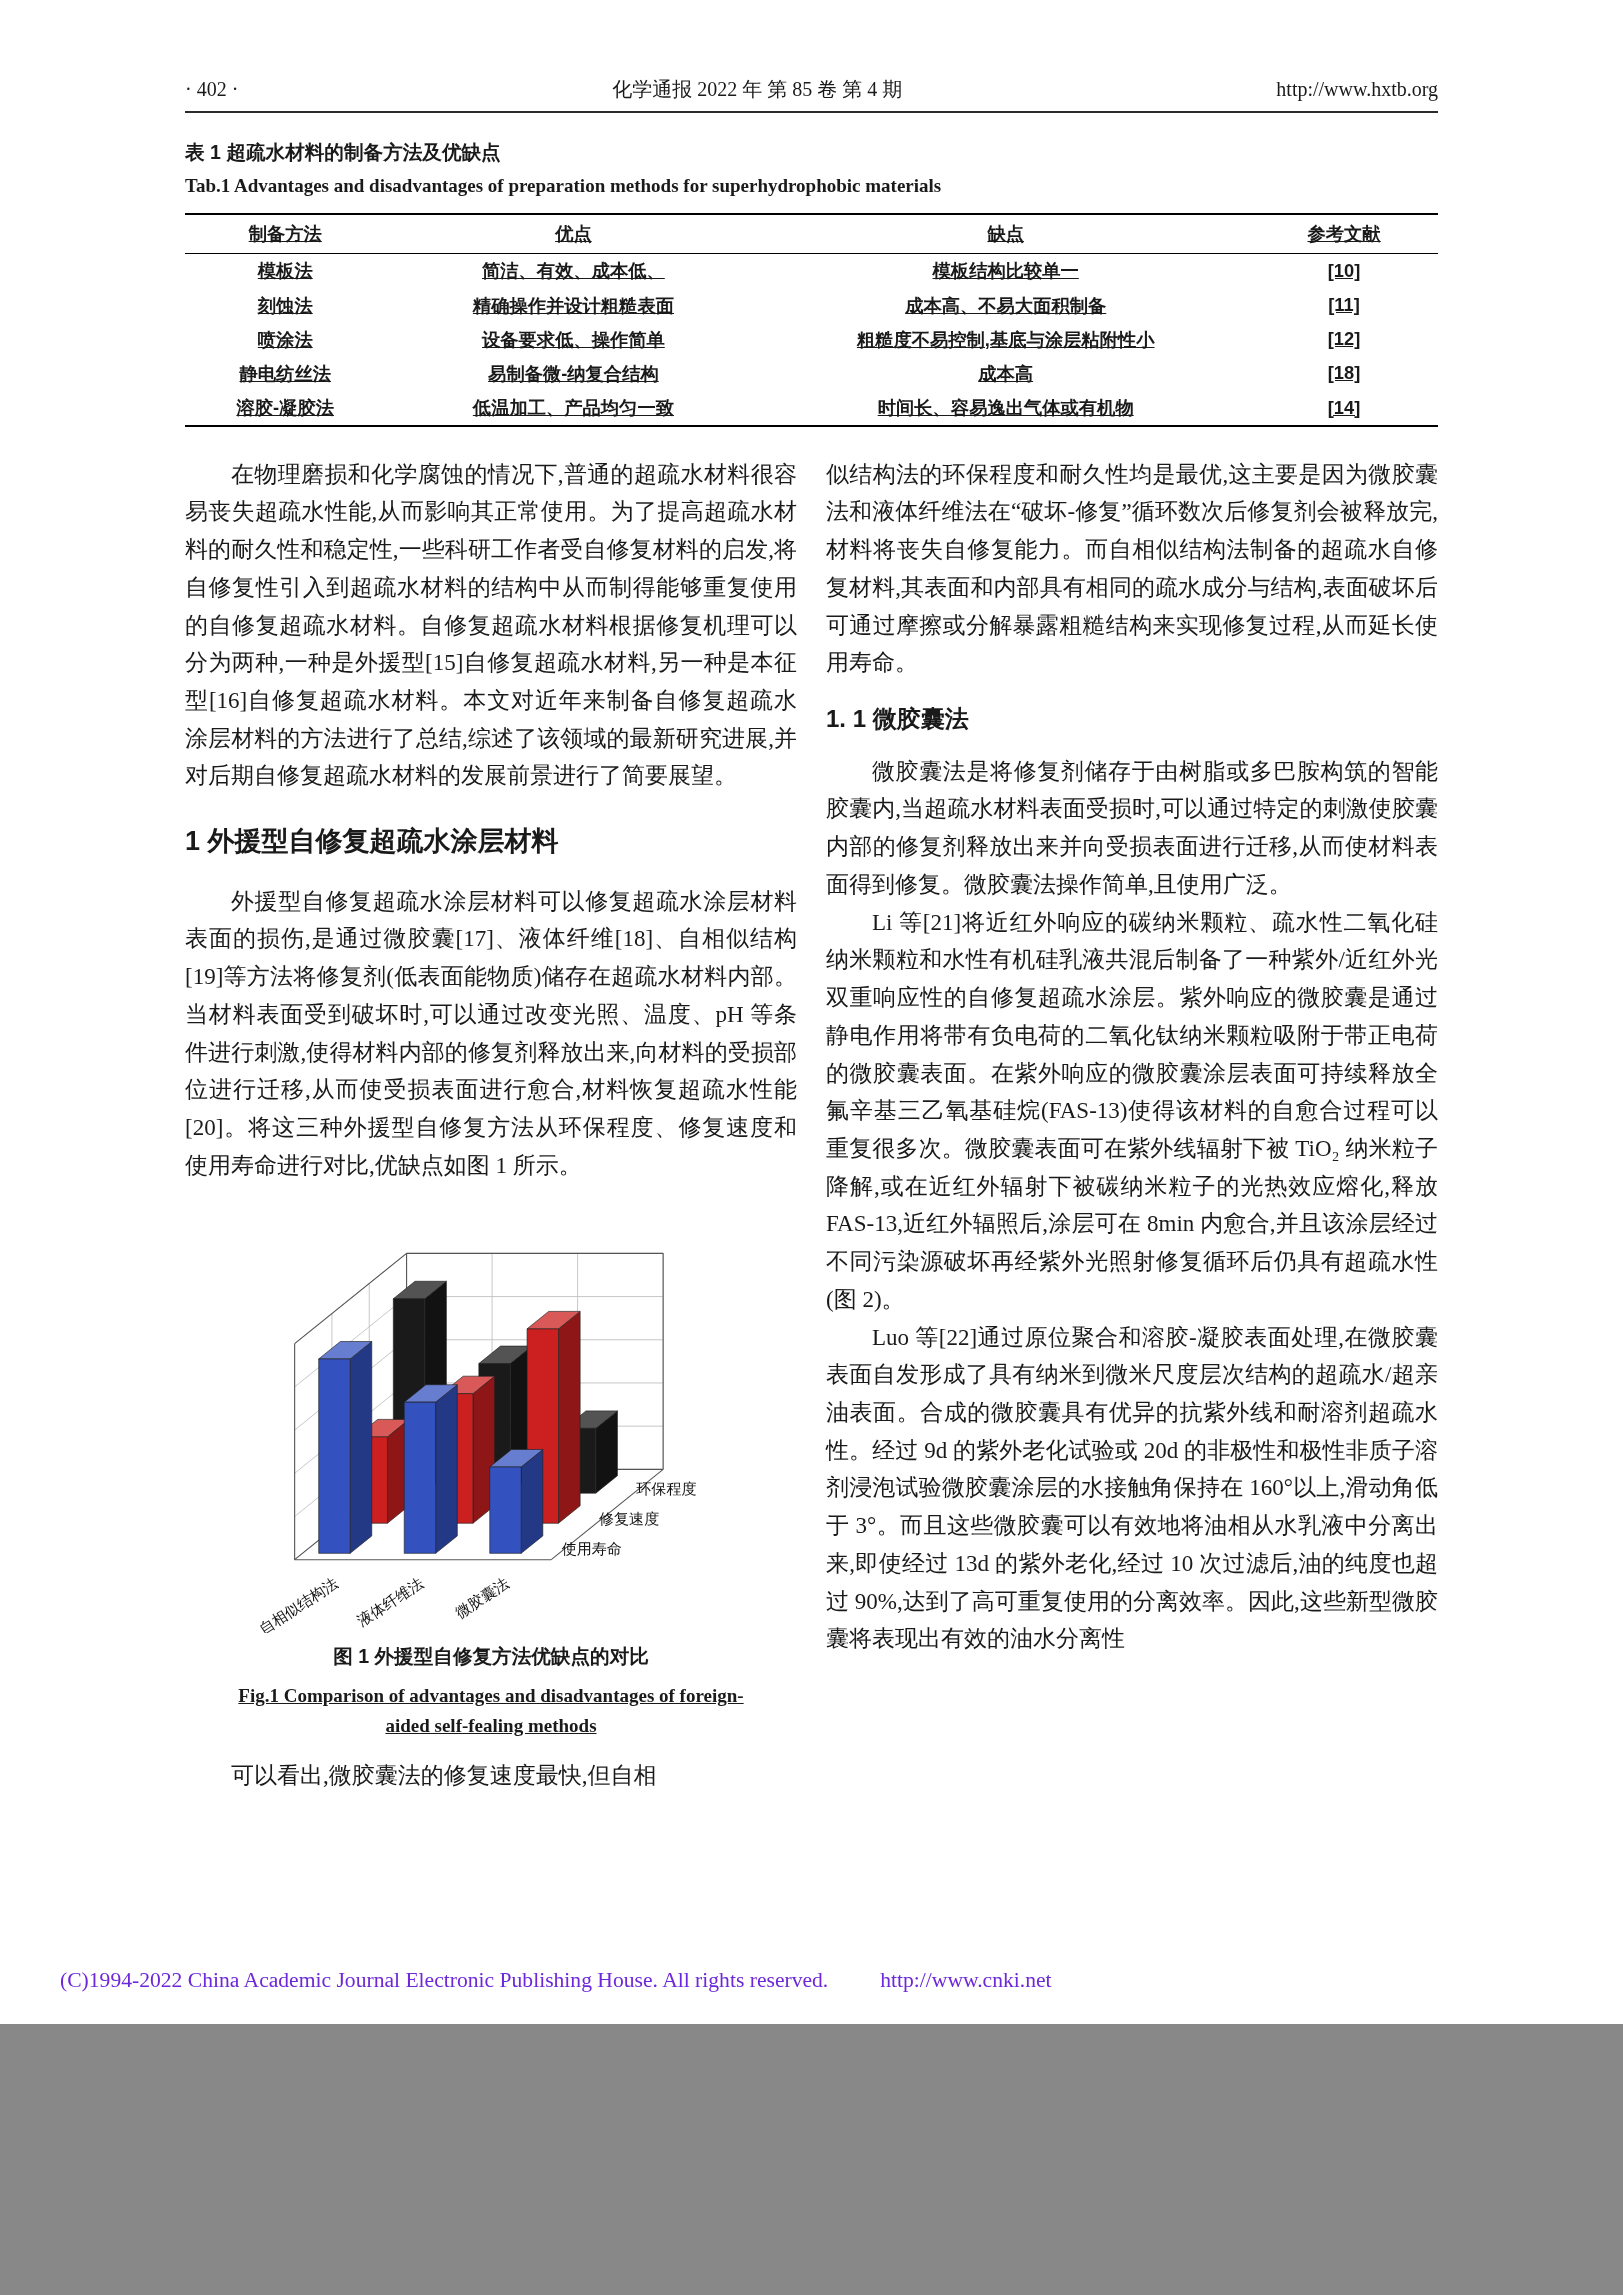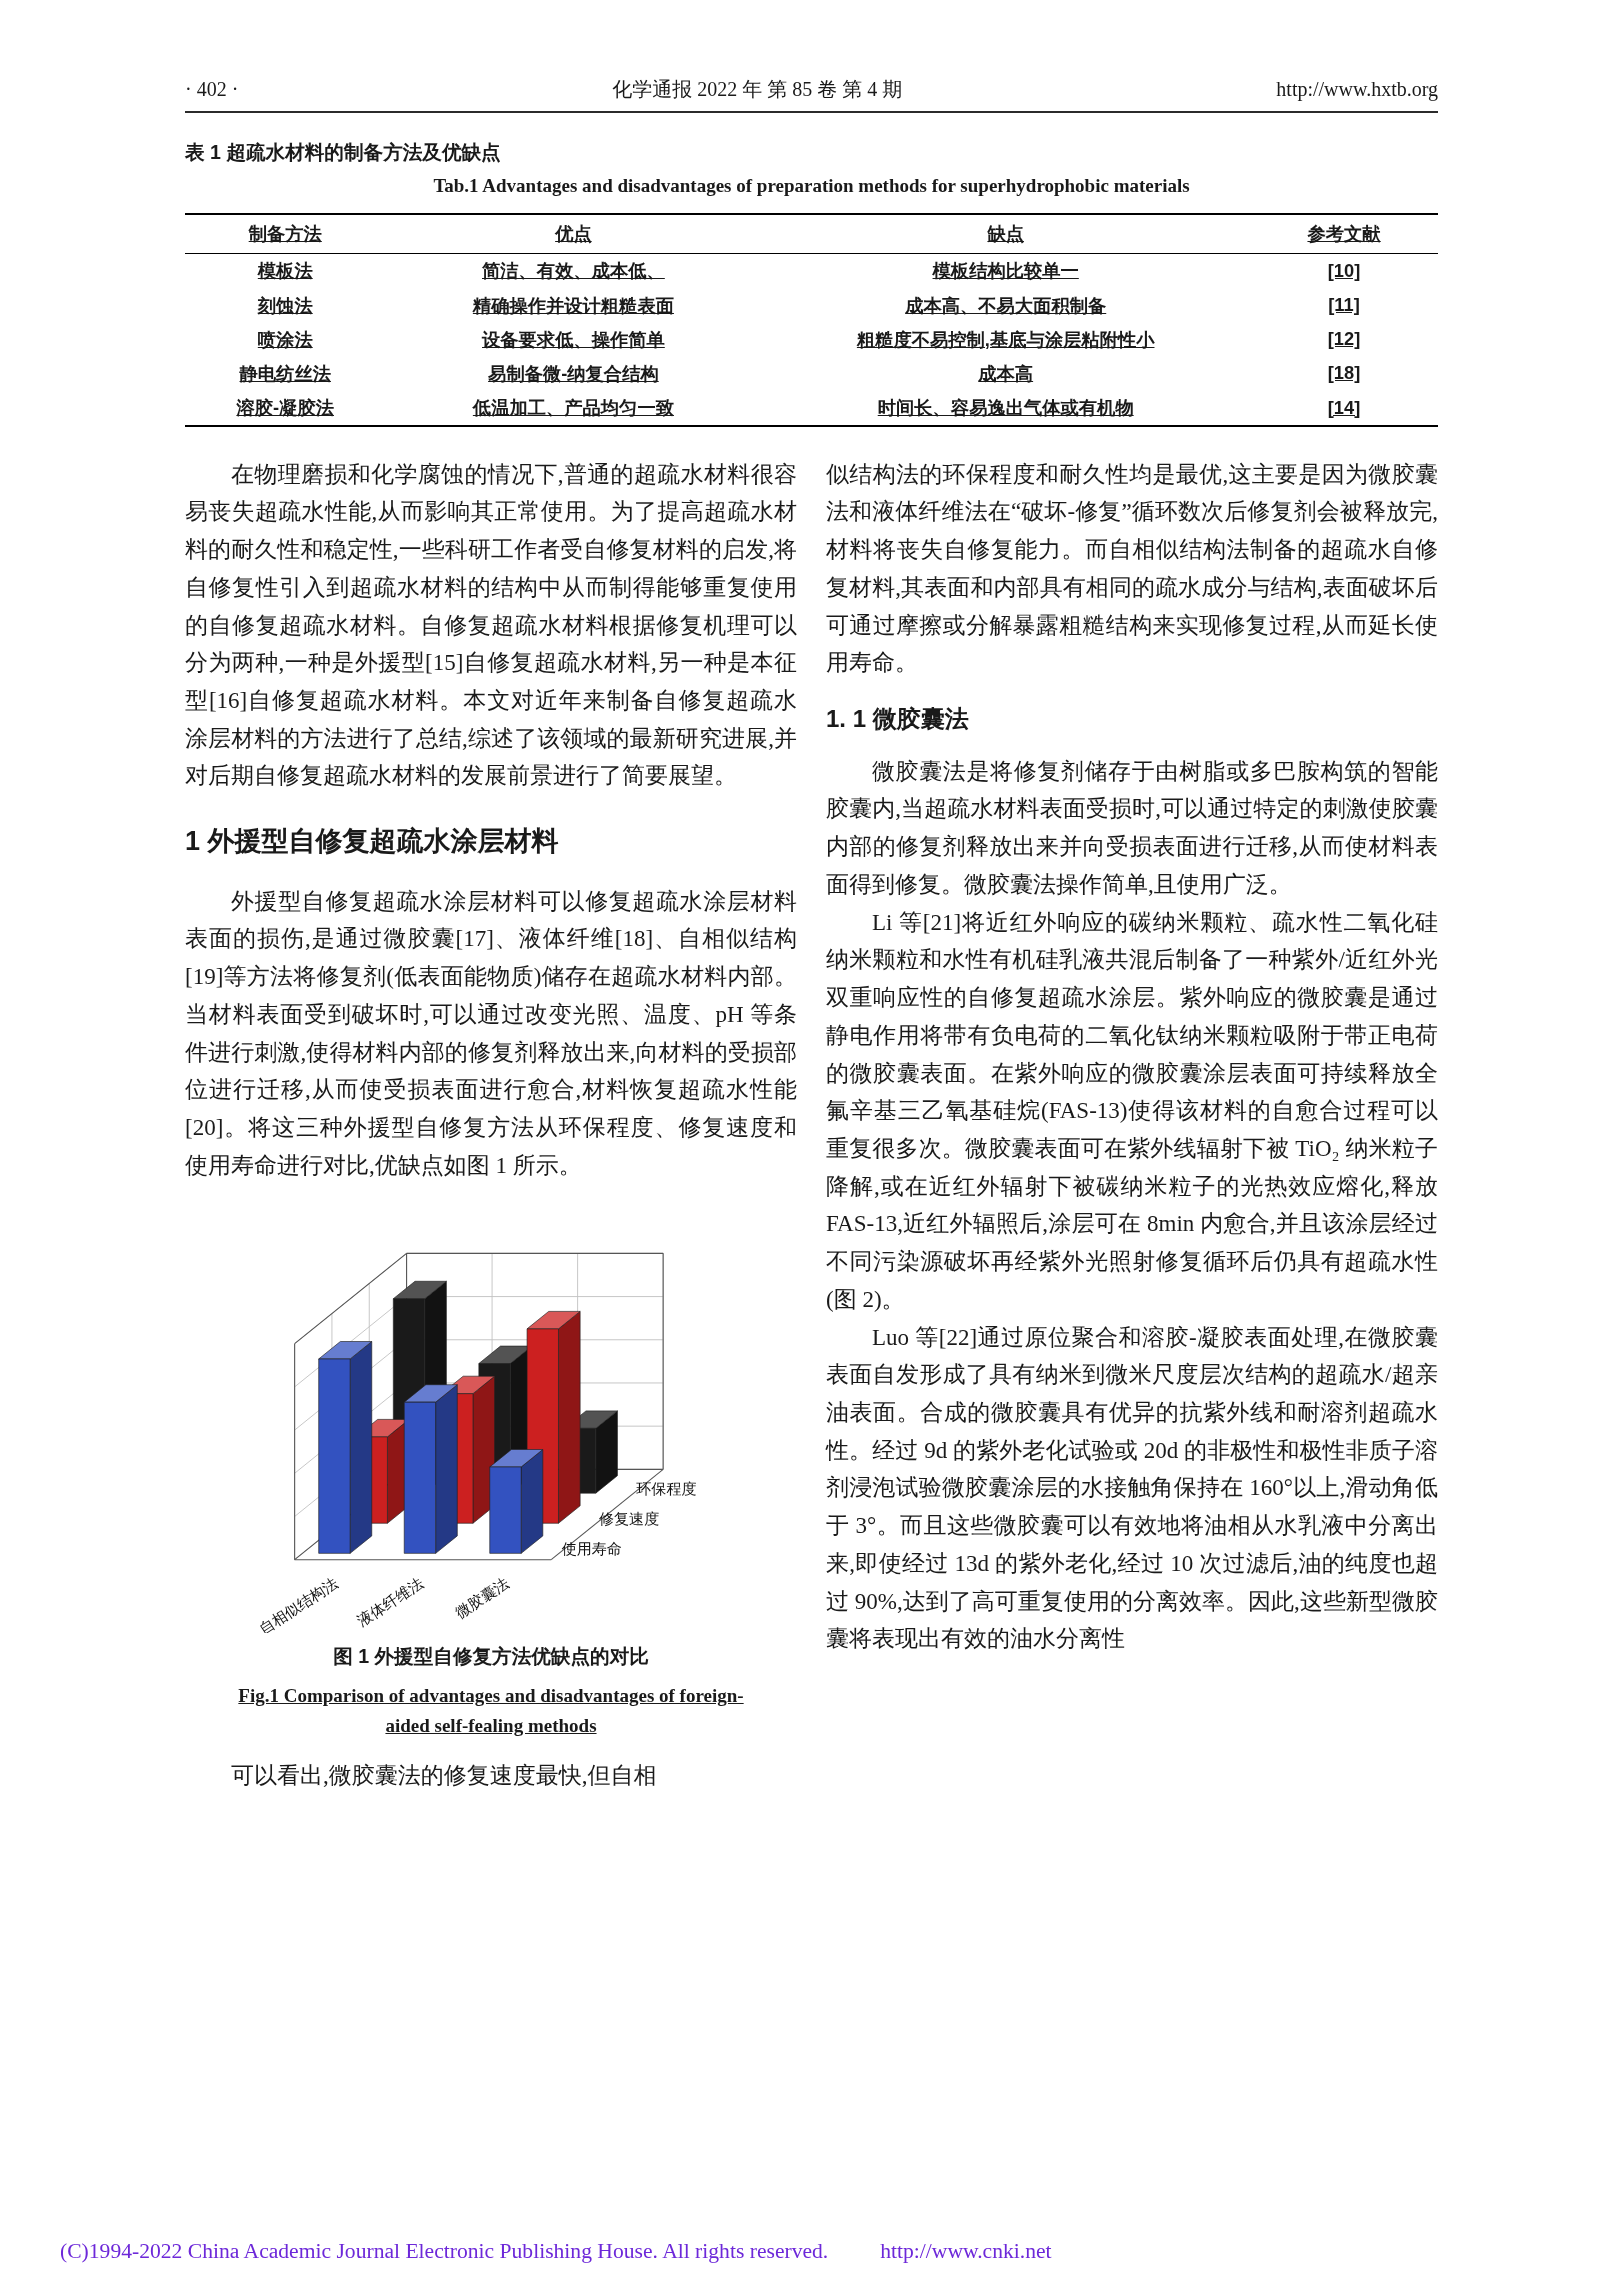--- a/index.html
+++ b/index.html
@@ -1,32 +1,32 @@
 <!DOCTYPE html>
 <html style="font-size:10.5px"><head>
 <meta charset="utf-8">
 <style>
   html,body{margin:0;padding:0;background:#888;}
   .page{
     position:relative;
-    width:1623px;height:2295px;
+    width:1623px;height:2024px;
     margin:0 auto;
     background:#ffffff;
     font-family:"Liberation Serif","DejaVu Serif",serif;
     color:#1a1a1a;
     overflow:hidden;
   }
   .content{position:absolute;left:185px;right:185px;top:0;}
   
   .header{display:flex;justify-content:space-between;align-items:baseline;padding-top:76px;font-size:20px;}
   .header-rule{border:none;border-top:2px solid #2b2b2b;margin:7.9px 0 0 0;}
   
   .table-block{margin-top:26px;}
   .tbl-title-cn{font-size:19.6px;font-weight:bold;font-family:"Liberation Sans","DejaVu Sans",sans-serif;}
-  .tbl-title-en{text-align:center;font-size:19px;font-weight:bold;margin-top:9.2px;}
+  .tbl-title-en{font-size:19px;font-weight:bold;margin-top:9.2px;}
   table.methods{width:100%;border-collapse:collapse;margin-top:15.7px;border-top:2px solid #000;border-bottom:2px solid #000;
     font-family:"Liberation Sans","DejaVu Sans",sans-serif;font-size:18.3px;text-decoration:underline;}
   table.methods thead tr{border-bottom:1.3px solid #000;}
   table.methods th{font-weight:bold;padding:6.5px 2.6px;text-align:center;}
   table.methods td{font-weight:600;padding:4.6px 2.6px;text-align:center;}
   
   .columns{display:flex;gap:29px;margin-top:29px;font-size:23px;line-height:1.64;text-align:justify;}
   .col{flex:1;min-width:0;}
   p.para{margin:0;text-indent:2em;}
   p.para.no-indent{text-indent:0;}

